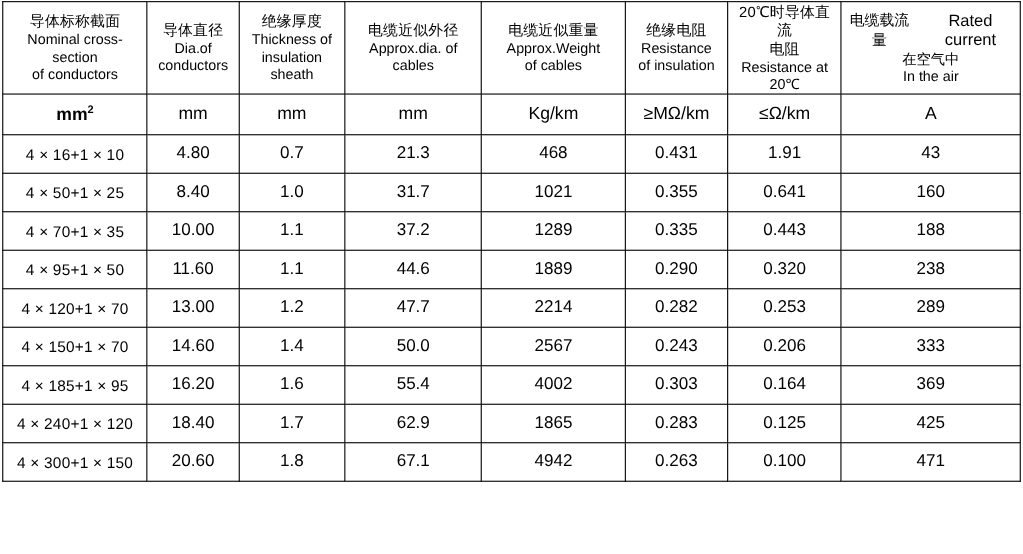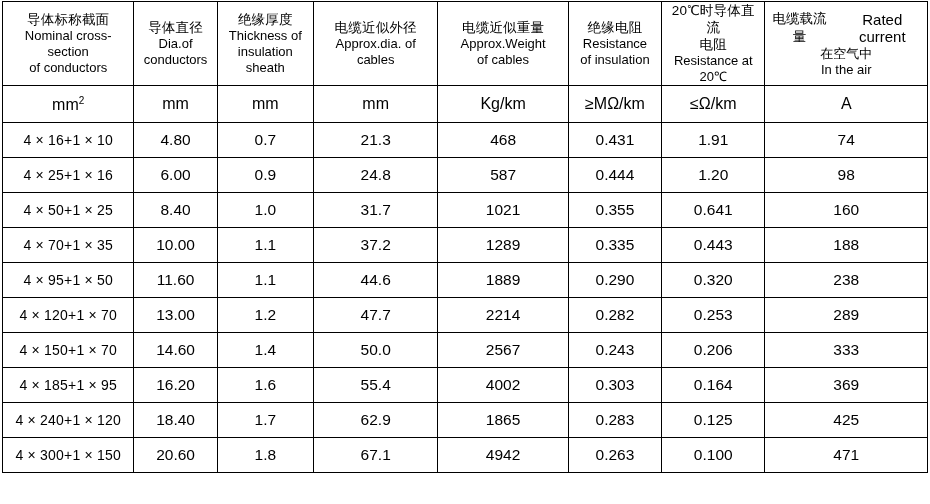--- a/index.html
+++ b/index.html
@@ -61,20 +61,21 @@
   }
   .hdr-wrap {
     padding: 0 3px;
   }
   .unit {
     font-size: 16px;
     line-height: 20px;
   }
   .unit-sub {
     font-size: 16px;
+    font-weight: bold;
   }
   .unit-sub sup {
     font-size: 10px;
     vertical-align: super;
   }
   .cell-val {
     font-size: 15.5px;
     line-height: 20px;
     display: block;
   }
@@ -195,47 +196,21 @@
           <td>
             <span class="cell-val">468</span>
           </td>
           <td>
             <span class="cell-val">0.431</span>
           </td>
           <td>
             <span class="cell-val">1.91</span>
           </td>
           <td>
-            <span class="cell-val">74</span>
-          </td>
-        </tr>
-        <tr class="body">
-          <td>
-            <span class="cell-val spec-txt">4 × 25+1 × 16</span>
-          </td>
-          <td>
-            <span class="cell-val">6.00</span>
-          </td>
-          <td>
-            <span class="cell-val">0.9</span>
-          </td>
-          <td>
-            <span class="cell-val">24.8</span>
-          </td>
-          <td>
-            <span class="cell-val">587</span>
-          </td>
-          <td>
-            <span class="cell-val">0.444</span>
-          </td>
-          <td>
-            <span class="cell-val">1.20</span>
-          </td>
-          <td>
-            <span class="cell-val">98</span>
+            <span class="cell-val">43</span>
           </td>
         </tr>
         <tr class="body">
           <td>
             <span class="cell-val spec-txt">4 × 50+1 × 25</span>
           </td>
           <td>
             <span class="cell-val">8.40</span>
           </td>
           <td>

